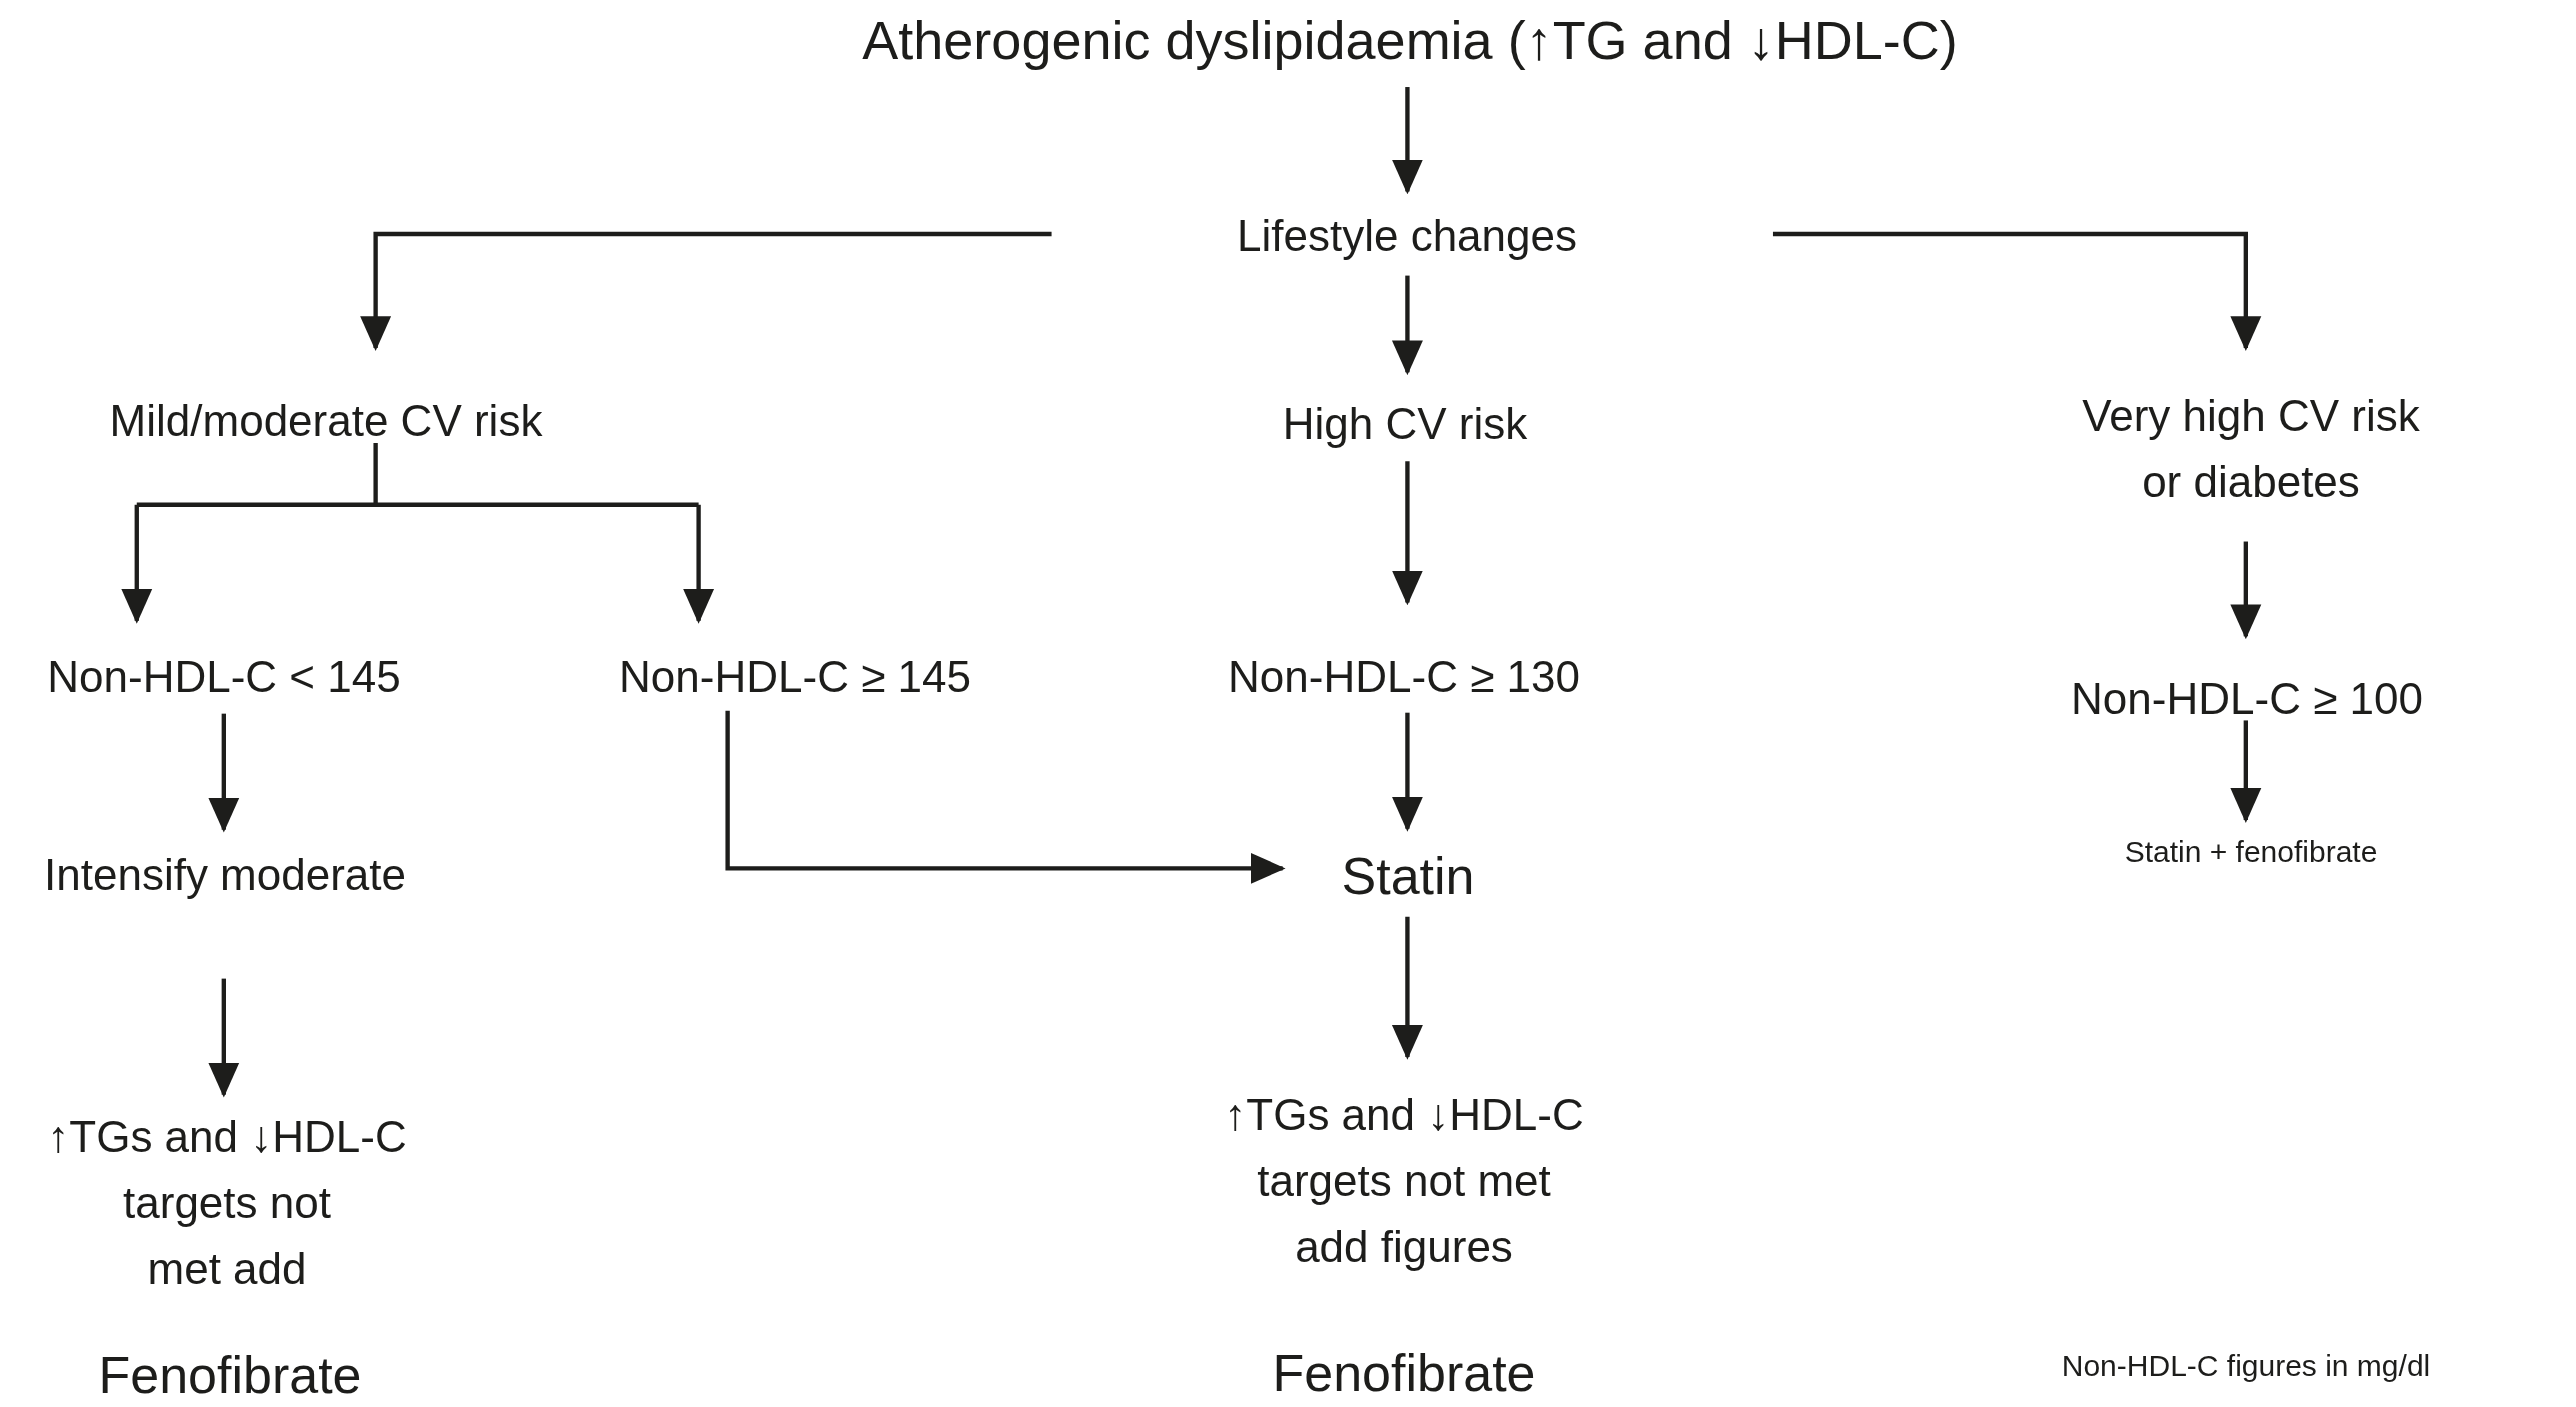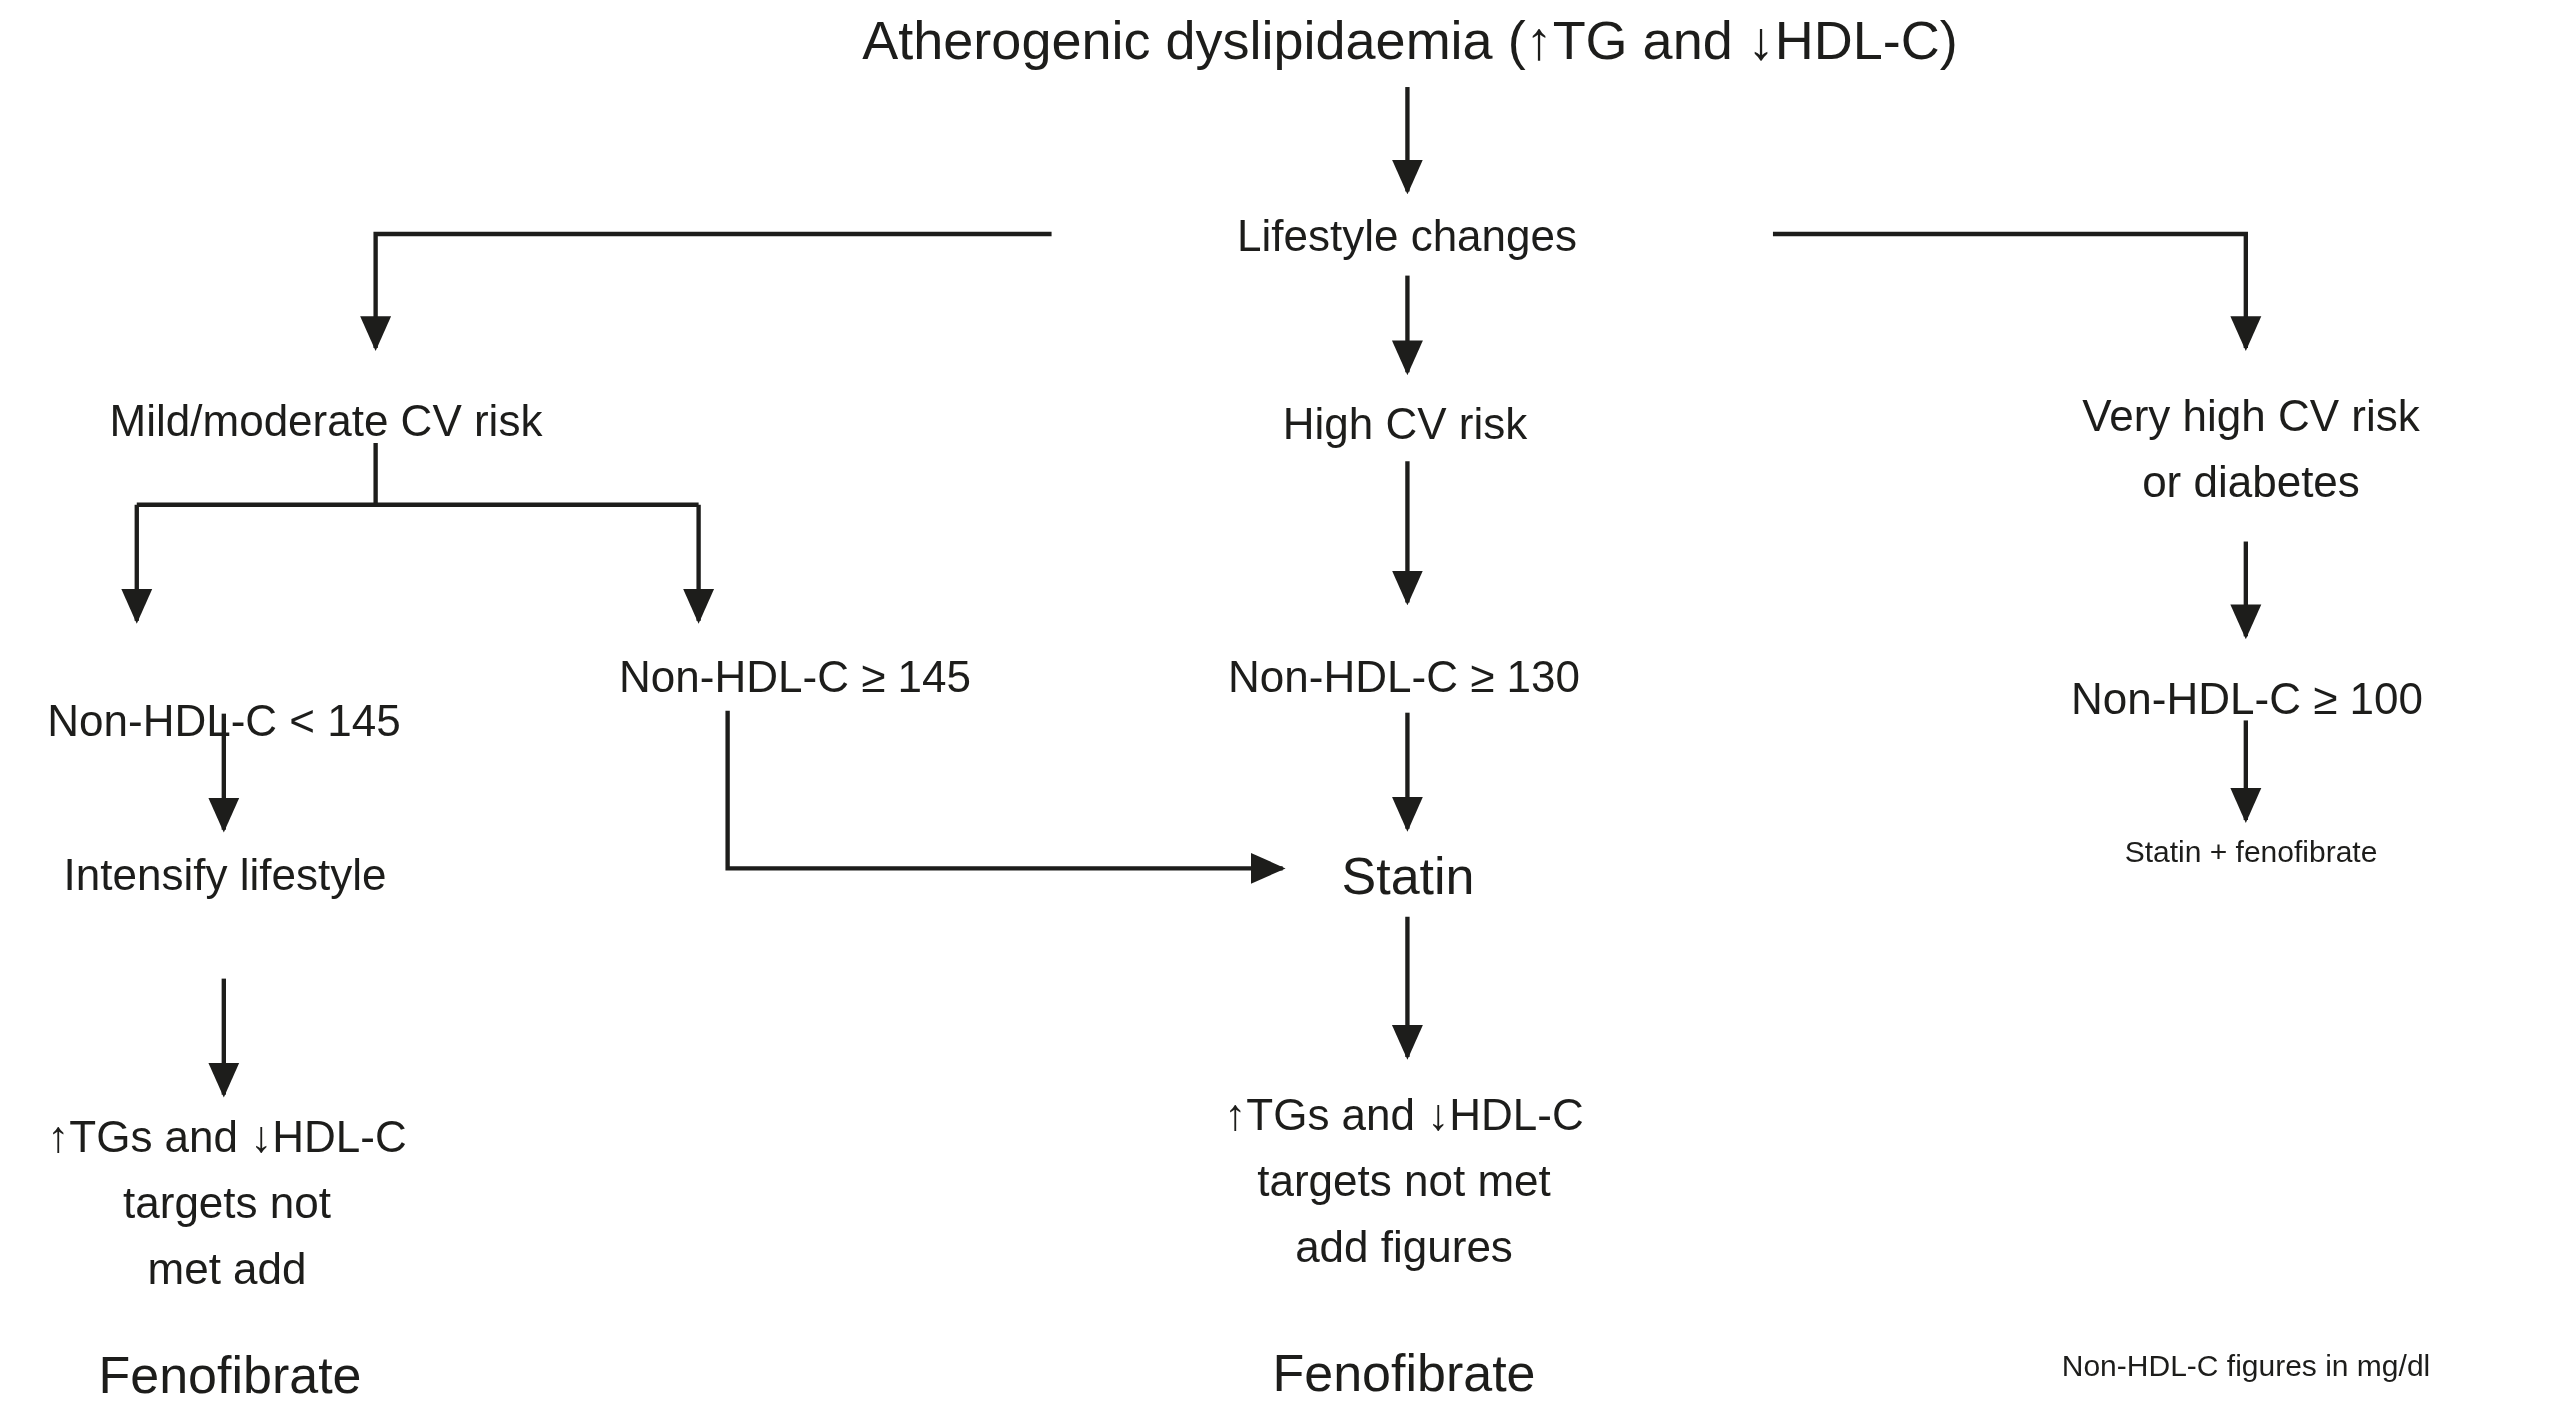--- a/index.html
+++ b/index.html
@@ -40,21 +40,21 @@
   }
   .multiline { line-height: 1.5; }
   .big { font-size: 52px; line-height: 1.4; }
   .medium { font-size: 30px; line-height: 1.4; }
 
   .pos-title        { left: 1410px; top: 4.8px;    font-size: 54px; line-height: 1.3; }
   .pos-lifestyle    { left: 1407px; top: 205px; }
   .pos-mild         { left: 326px;  top: 390px; }
   .pos-high         { left: 1405px; top: 393px; }
   .pos-veryhigh     { left: 2251px; top: 383px; }
-  .pos-lt145        { left: 224px;  top: 646px; margin-top: 44px; }
+  .pos-lt145        { left: 224px;  top: 646px; }
   .pos-ge145        { left: 795px;  top: 646px; }
   .pos-ge130        { left: 1404px; top: 646px; }
   .pos-ge100        { left: 2247px; top: 646px; margin-top: 22px; }
   .pos-intensify    { left: 225px;  top: 844px; line-height: 1.4; }
   .pos-statin       { left: 1408px; top: 840px; }
   .pos-statinfeno   { left: 2251px; top: 831px; }
   .pos-leftblock    { left: 227px;  top: 1104px; }
   .pos-midblock     { left: 1404px; top: 1082px; }
   .pos-fenoleft     { left: 230px;  top: 1339px; }
   .pos-fenomid      { left: 1404px; top: 1337px; }
@@ -118,21 +118,21 @@
 
   <div class="node pos-lt145">Non-HDL-C &lt; 145</div>
 
   <div class="node pos-ge145">Non-HDL-C ≥ 145</div>
 
   <div class="node pos-ge130">Non-HDL-C ≥ 130</div>
 
   <div class="node pos-ge100">Non-HDL-C ≥ 100</div>
 
   <div class="node pos-intensify">
-    <div>Intensify lifestyle</div>
+    <div>Intensify moderate</div>
   </div>
 
   <div class="node big pos-statin">Statin</div>
 
   <div class="node medium pos-statinfeno">Statin + fenofibrate</div>
 
   <div class="node multiline pos-leftblock">
     <div>↑TGs and ↓HDL-C</div>
     <div>targets not</div>
     <div>met add</div>

